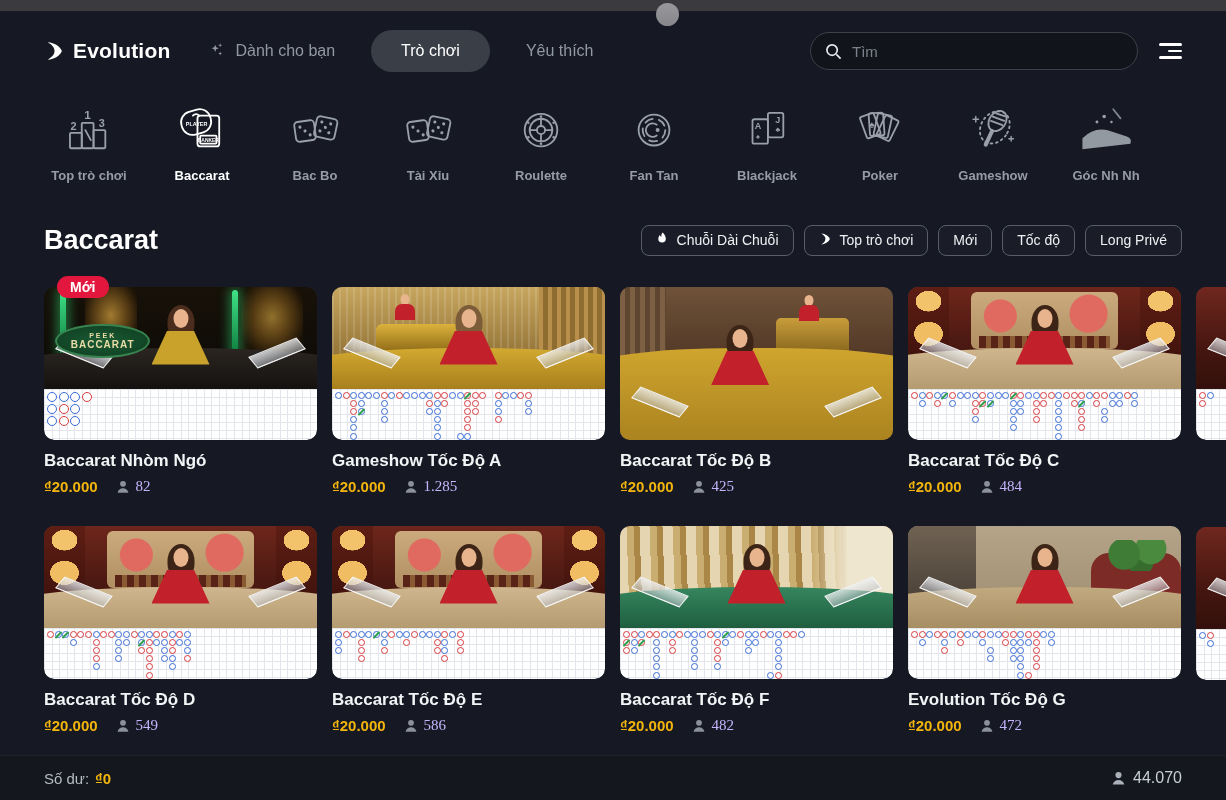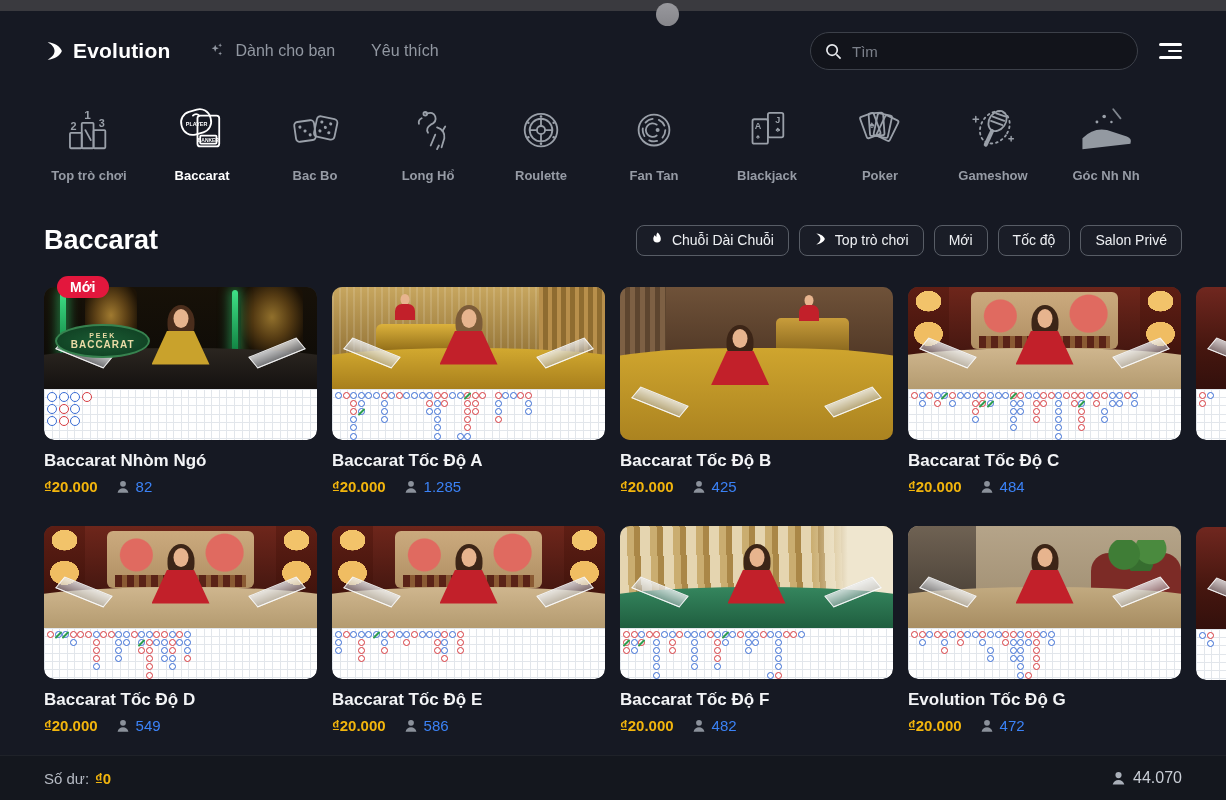--- a/index.html
+++ b/index.html
@@ -177,21 +177,21 @@
   .dot.r { border:1.7px solid #d63a3f; }
   .dot.b { border:1.7px solid #3a6cd3; }
   .dot i { position:absolute; left:-2px; top:45%; width:calc(100% + 4px); height:2px;
            background:#2e9e4f; transform:rotate(-45deg); border-radius:2px; }
 
   .badge { position:absolute; top:-11px; left:13px; z-index:3; background:#e3173d; color:#fff;
            font-size:14px; font-weight:700; padding:3px 13px; border-radius:14px; }
   .cname { margin-top:11px; font-size:17px; font-weight:700; color:#f3f4f6; }
   .cstats { margin-top:7px; display:flex; align-items:center; gap:18px; font-size:15px; }
   .stake { color:#f2b50d; font-weight:700; }
-  .players { color:#3b82f6; display:flex; align-items:center; gap:6px; }
+  .players { color:#c4b5fd; display:flex; align-items:center; gap:6px;font-family:Liberation Serif, serif; }
   .players svg { width:14px; height:14px; color:#8b919b; }
 
   .slivers .card { position:absolute; left:1196px; }
   .slivers .c0 { top:287px; } .slivers .c1 { top:527px; }
 
   
   .footer { position:absolute; bottom:0; left:0; right:0; height:45px; background:#14171e;
             border-top:1px solid rgba(255,255,255,.05); display:flex; align-items:center;
             padding:0 44px; }
   .balance { font-size:15px; color:#b6bbc4; }
@@ -212,20 +212,23 @@
       <svg viewBox="0 0 24 24">
           <path d="M4 2.5c7.5.5 13.5 4.5 15.5 9.5-2 5-8 9-15.5 9.5 4.5-2.5 7.5-5.8 7.5-9.5S8.5 5 4 2.5z" fill="#ffffff"></path>
         </svg>
       <span class="logo-text">Evolution</span>
     </div>
     <div class="navitem nav-foryou">
       <svg viewBox="0 0 20 20" fill="currentColor">
           <path d="M8 3l1.1 2.9L12 7 9.1 8.1 8 11 6.9 8.1 4 7l2.9-1.1zM13.5 1.5l.6 1.6 1.6.6-1.6.6-.6 1.6-.6-1.6-1.6-.6 1.6-.6zM13.5 10.5l.6 1.6 1.6.6-1.6.6-.6 1.6-.6-1.6-1.6-.6 1.6-.6z"></path>
         </svg>
       <span>Dành cho bạn</span>
+    </div>
+    <div class="navitem nav-pill">
+      <span>Trò chơi</span>
     </div>
     <div class="navitem nav-fav">
       <span>Yêu thích</span>
     </div>
     <div class="search">
       <svg viewBox="0 0 18 18" fill="none" stroke="currentColor" stroke-width="1.8">
           <circle cx="7.5" cy="7.5" r="5.5"></circle>
           <line x1="12" y1="12" x2="16.5" y2="16.5"></line>
         </svg>
       <input type="text" placeholder="Tìm" style="">
@@ -284,30 +287,37 @@
               <circle cx="38" cy="29" r="1.7" fill="currentColor" stroke="none"></circle>
               <circle cx="48" cy="29" r="1.7" fill="currentColor" stroke="none"></circle>
             </g>
           </svg>
         </div>
         <div class="cat-label">Bac Bo</div>
       </div>
       <div class="cat">
         <div class="cat-icon">
           <svg viewBox="0 0 64 56" fill="none" stroke="currentColor" stroke-width="2" stroke-linecap="round" stroke-linejoin="round">
-            <path d="M30 9q8-3 10 3t-5 9q-6 4-3 9"></path>
-            <circle cx="29" cy="9" r="2"></circle>
-            <path d="M25 14q-4 2-3 6"></path>
-            <path d="M42 24q9 3 8 12l-3 10"></path>
-            <path d="M40 32l-5 12"></path>
-            <path d="M48 28l3-5"></path>
-            <path d="M44 44l-2 4"></path>
+            <g transform="rotate(-8 21 28)">
+              <rect x="10" y="17" width="22" height="22" rx="4"></rect>
+              <circle cx="16" cy="23" r="1.7" fill="currentColor" stroke="none"></circle>
+              <circle cx="26" cy="33" r="1.7" fill="currentColor" stroke="none"></circle>
+              <circle cx="21" cy="28" r="1.7" fill="currentColor" stroke="none"></circle>
+            </g>
+            <g transform="rotate(12 43 26)">
+              <rect x="32" y="13" width="23" height="23" rx="4"></rect>
+              <circle cx="38" cy="19" r="1.7" fill="currentColor" stroke="none"></circle>
+              <circle cx="48" cy="19" r="1.7" fill="currentColor" stroke="none"></circle>
+              <circle cx="43" cy="24" r="1.7" fill="currentColor" stroke="none"></circle>
+              <circle cx="38" cy="29" r="1.7" fill="currentColor" stroke="none"></circle>
+              <circle cx="48" cy="29" r="1.7" fill="currentColor" stroke="none"></circle>
+            </g>
           </svg>
         </div>
-        <div class="cat-label">Long Hổ</div>
+        <div class="cat-label">Tài Xỉu</div>
       </div>
       <div class="cat">
         <div class="cat-icon">
           <svg viewBox="0 0 64 56" fill="none" stroke="currentColor" stroke-width="2" stroke-linecap="round" stroke-linejoin="round">
             <circle cx="32" cy="27" r="18"></circle>
             <circle cx="32" cy="27" r="12.5"></circle>
             <circle cx="32" cy="27" r="4.5"></circle>
             <line x1="32" y1="22.5" x2="32" y2="14.5"></line>
             <line x1="32" y1="31.5" x2="32" y2="39.5"></line>
             <line x1="27.5" y1="27" x2="19.5" y2="27"></line>
@@ -412,21 +422,21 @@
             </svg></span>
           <span>Top trò chơi</span>
         </div>
         <div class="chip">
           <span>Mới</span>
         </div>
         <div class="chip">
           <span>Tốc độ</span>
         </div>
         <div class="chip">
-          <span>Salon Privé</span>
+          <span>Long Privé</span>
         </div>
       </div>
   </div>
 
   <div class="grid" id="grid">
       <div class="card">
       <div class="thumb">
         <div class="scene scene-peek">
           <div class="backwall"></div>
           <div class="deco d1"></div>
@@ -551,21 +561,21 @@
             <span class="dot b" style="left: 18.2px; top: 35.3px; width: 7px; height: 7px;"></span>
             <span class="dot b" style="left: 101.8px; top: 35.3px; width: 7px; height: 7px;"></span>
             <span class="dot r" style="left: 132.2px; top: 35.3px; width: 7px; height: 7px;"></span>
             <span class="dot b" style="left: 18.2px; top: 43.5px; width: 7px; height: 7px;"></span>
             <span class="dot b" style="left: 101.8px; top: 43.5px; width: 7px; height: 7px;"></span>
             <span class="dot b" style="left: 124.6px; top: 43.5px; width: 7px; height: 7px;"></span>
             <span class="dot b" style="left: 132.2px; top: 43.5px; width: 7px; height: 7px;"></span>
           </div>
       </div>
 
-      <div class="cname">Baccarat Tốc Độ A</div>
+      <div class="cname">Gameshow Tốc Độ A</div>
       <div class="cstats">
         <span class="stake">₫20.000</span>
         <span class="players">
           <svg viewBox="0 0 16 16" fill="currentColor">
               <path d="M8 7.6a3.3 3.3 0 1 0 0-6.6 3.3 3.3 0 0 0 0 6.6zM1.8 14.5c.7-3.2 3.1-5 6.2-5s5.5 1.8 6.2 5z"></path>
             </svg>
           <span class="pnum">1.285</span>
         </span>
       </div>
     </div>

